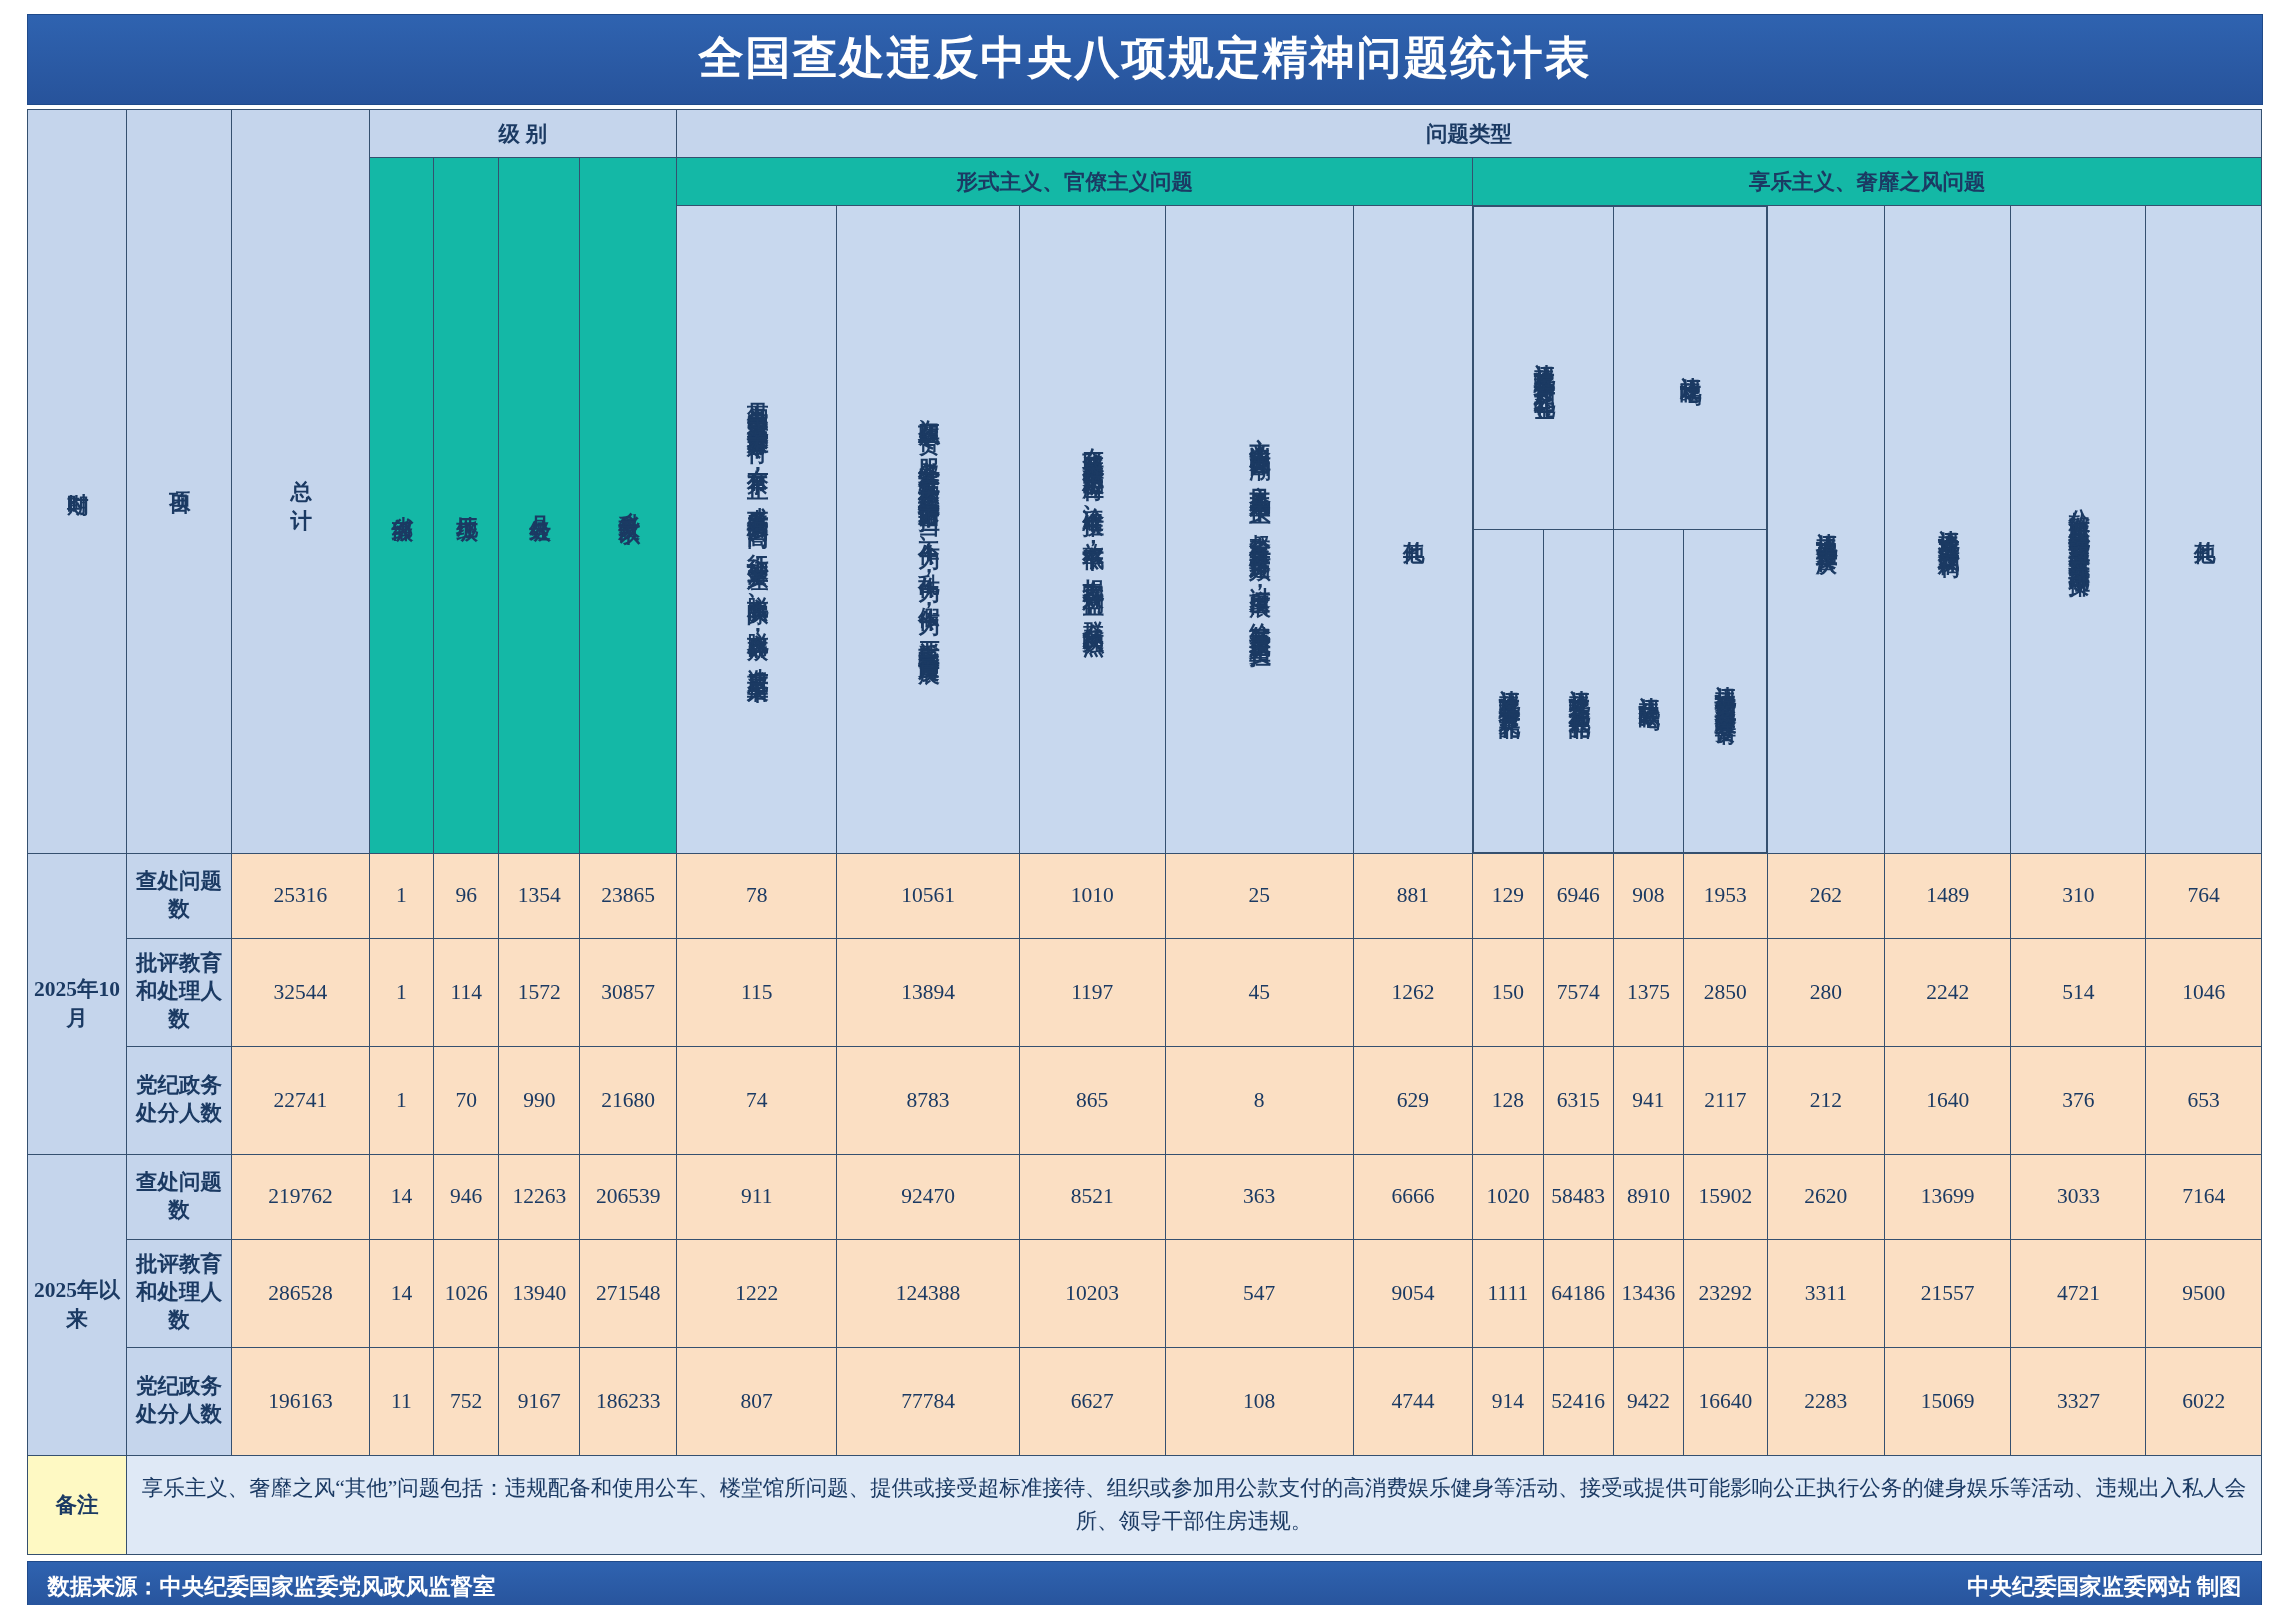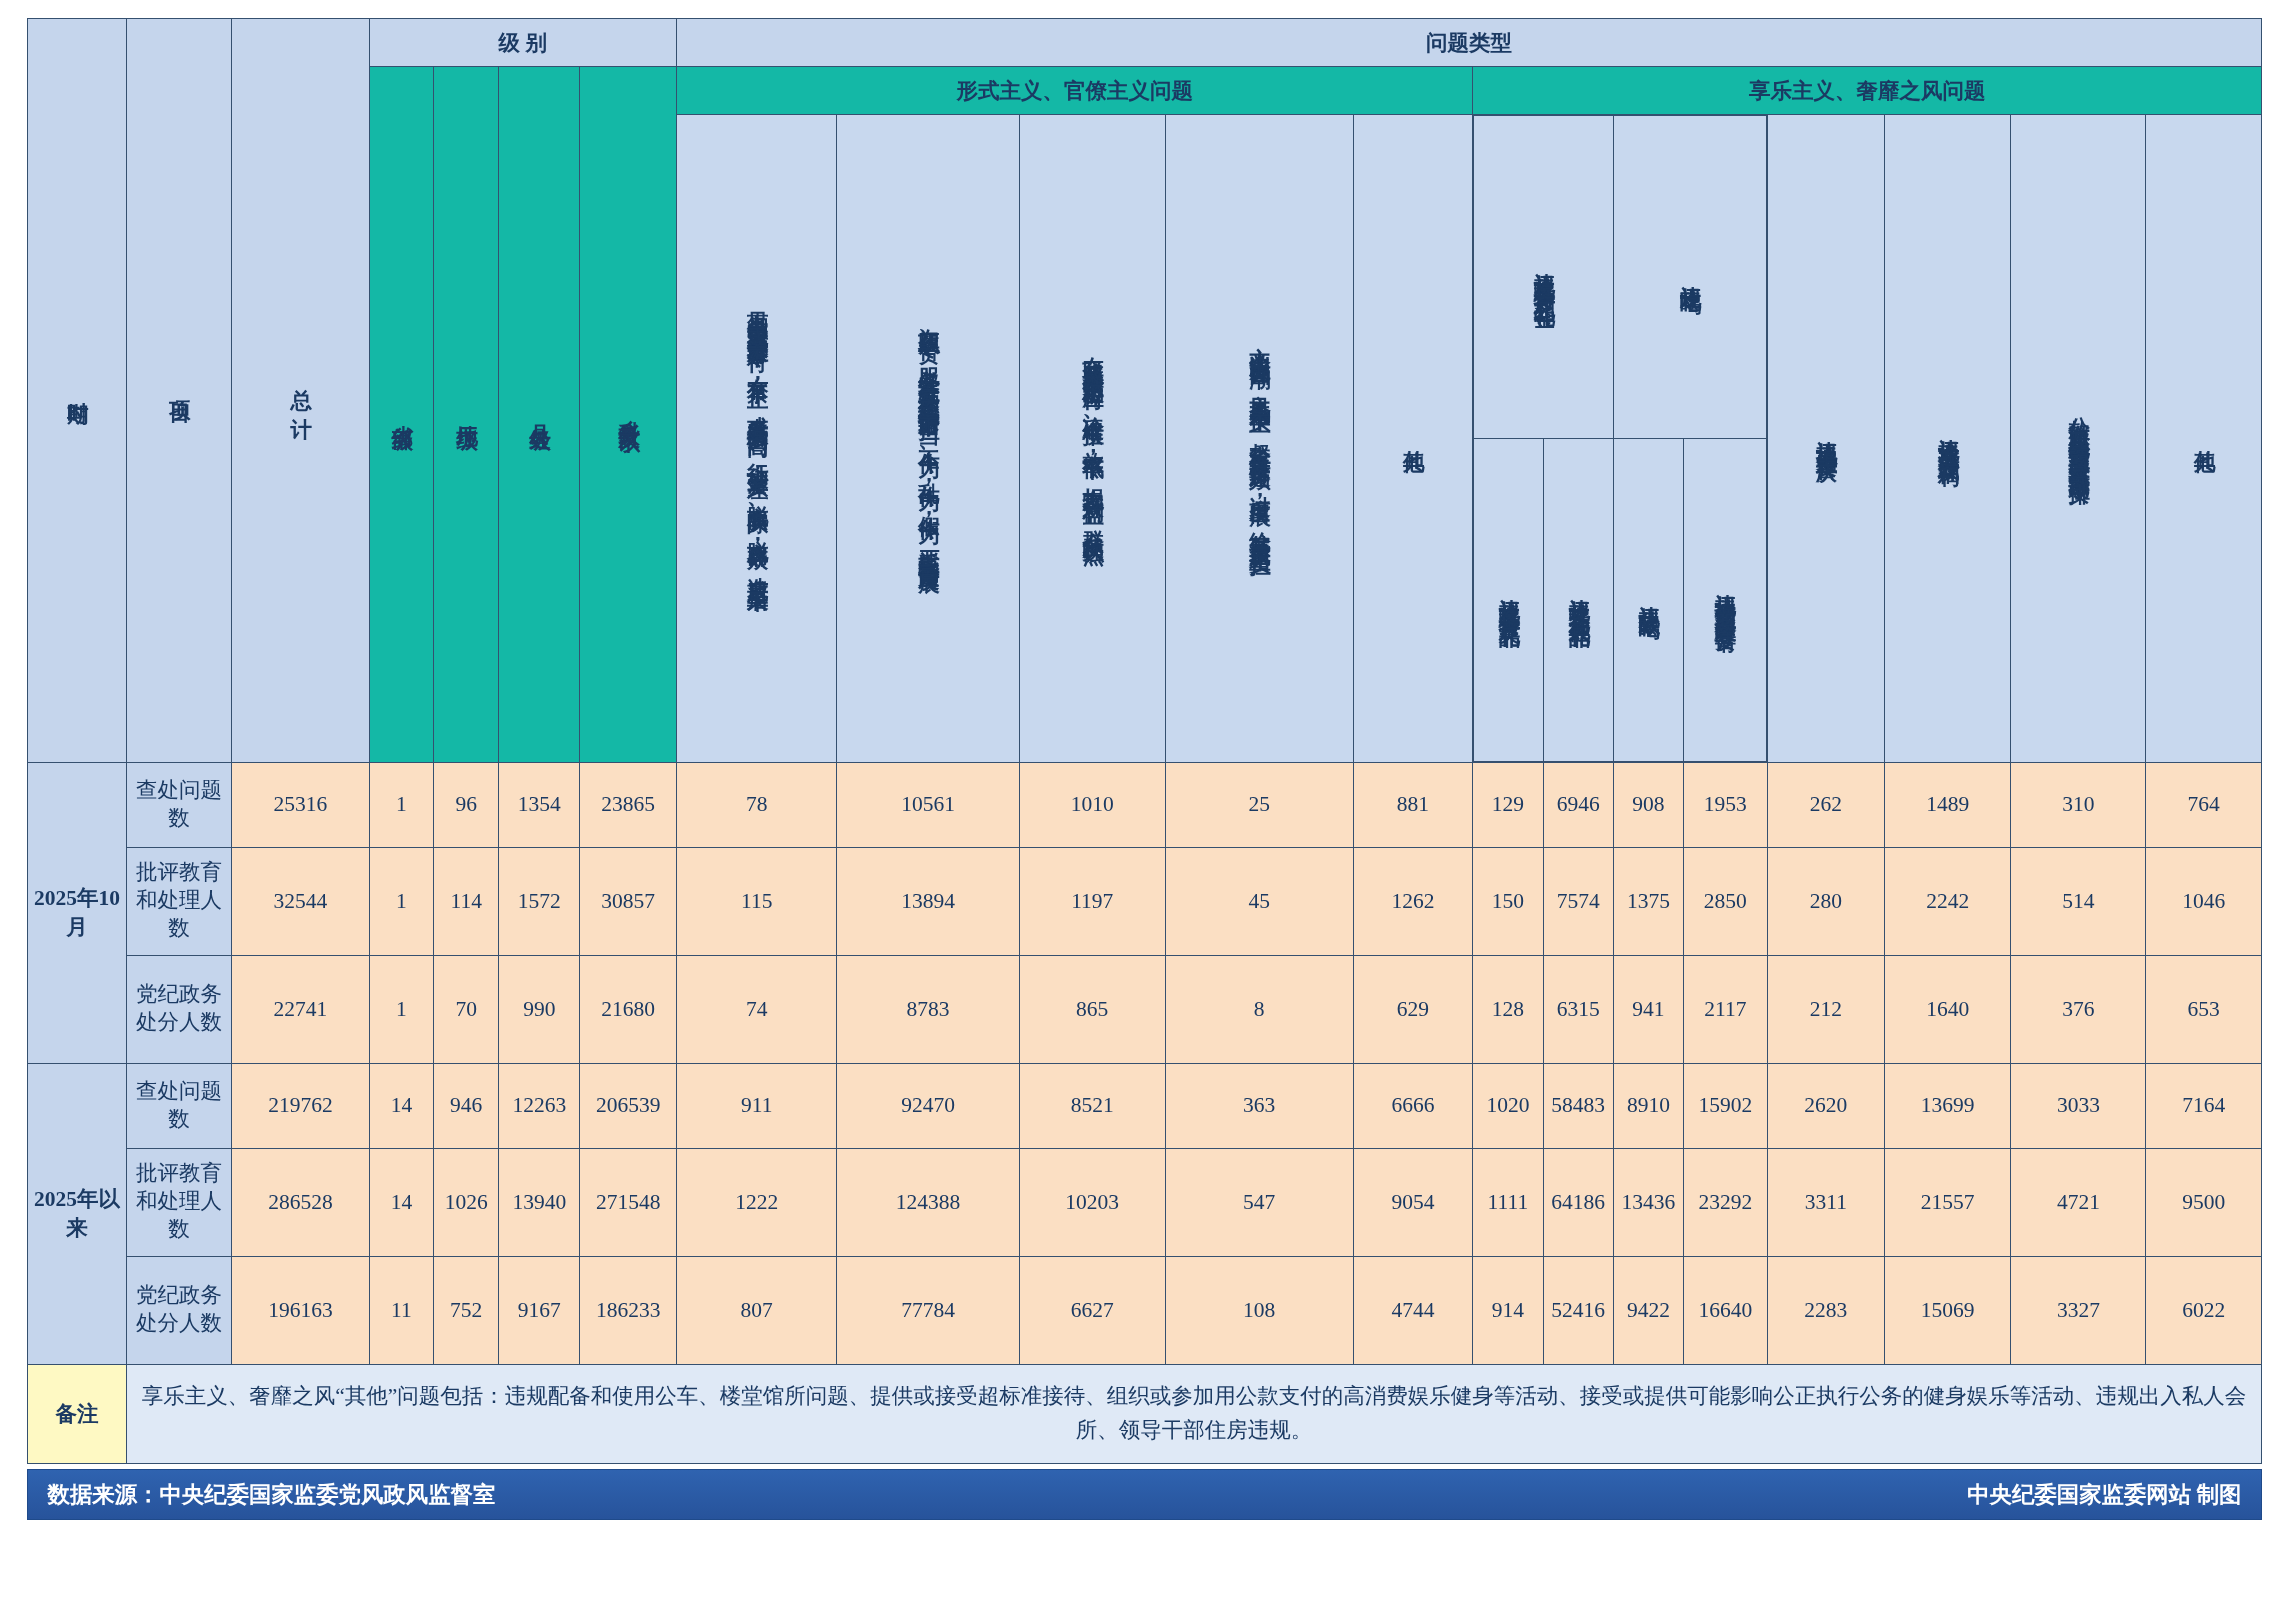--- a/index.html
+++ b/index.html
@@ -66,21 +66,21 @@
     letter-spacing: 2.9px;
     line-height: 1.25;
     margin: 0 auto;
     padding: 7.8px 0;
     display: inline-block;
     max-height: 293px;
     font-weight: bold;
   }
   .rowlabel {
     background: #c5d5ec;
-    font-weight: normal;
+    font-weight: bold;
     font-size: 22.4px;
     line-height: 1.3;
   }
   .datacell {
     background: #fbdfc3;
     font-size: 24.4px;
     font-family: "Liberation Serif", serif;
   }
   .periodcell {
     background: #c5d5ec;
@@ -115,20 +115,21 @@
     box-sizing: border-box;
     border: 1px solid #1f4a8a;
   }
   .tall-head td { height: 322px; }
 </style>
 </head>
 <body>
 
 <div class="page">
 
+  <div class="title-bar">全国查处违反中央八项规定精神问题统计表</div>
 
   <table class="main">
     <colgroup>
       <col style="width:90px">
       <col style="width:96px">
       <col style="width:125px">
       <col style="width:59px">
       <col style="width:59px">
       <col style="width:74px">
       <col style="width:88px">

